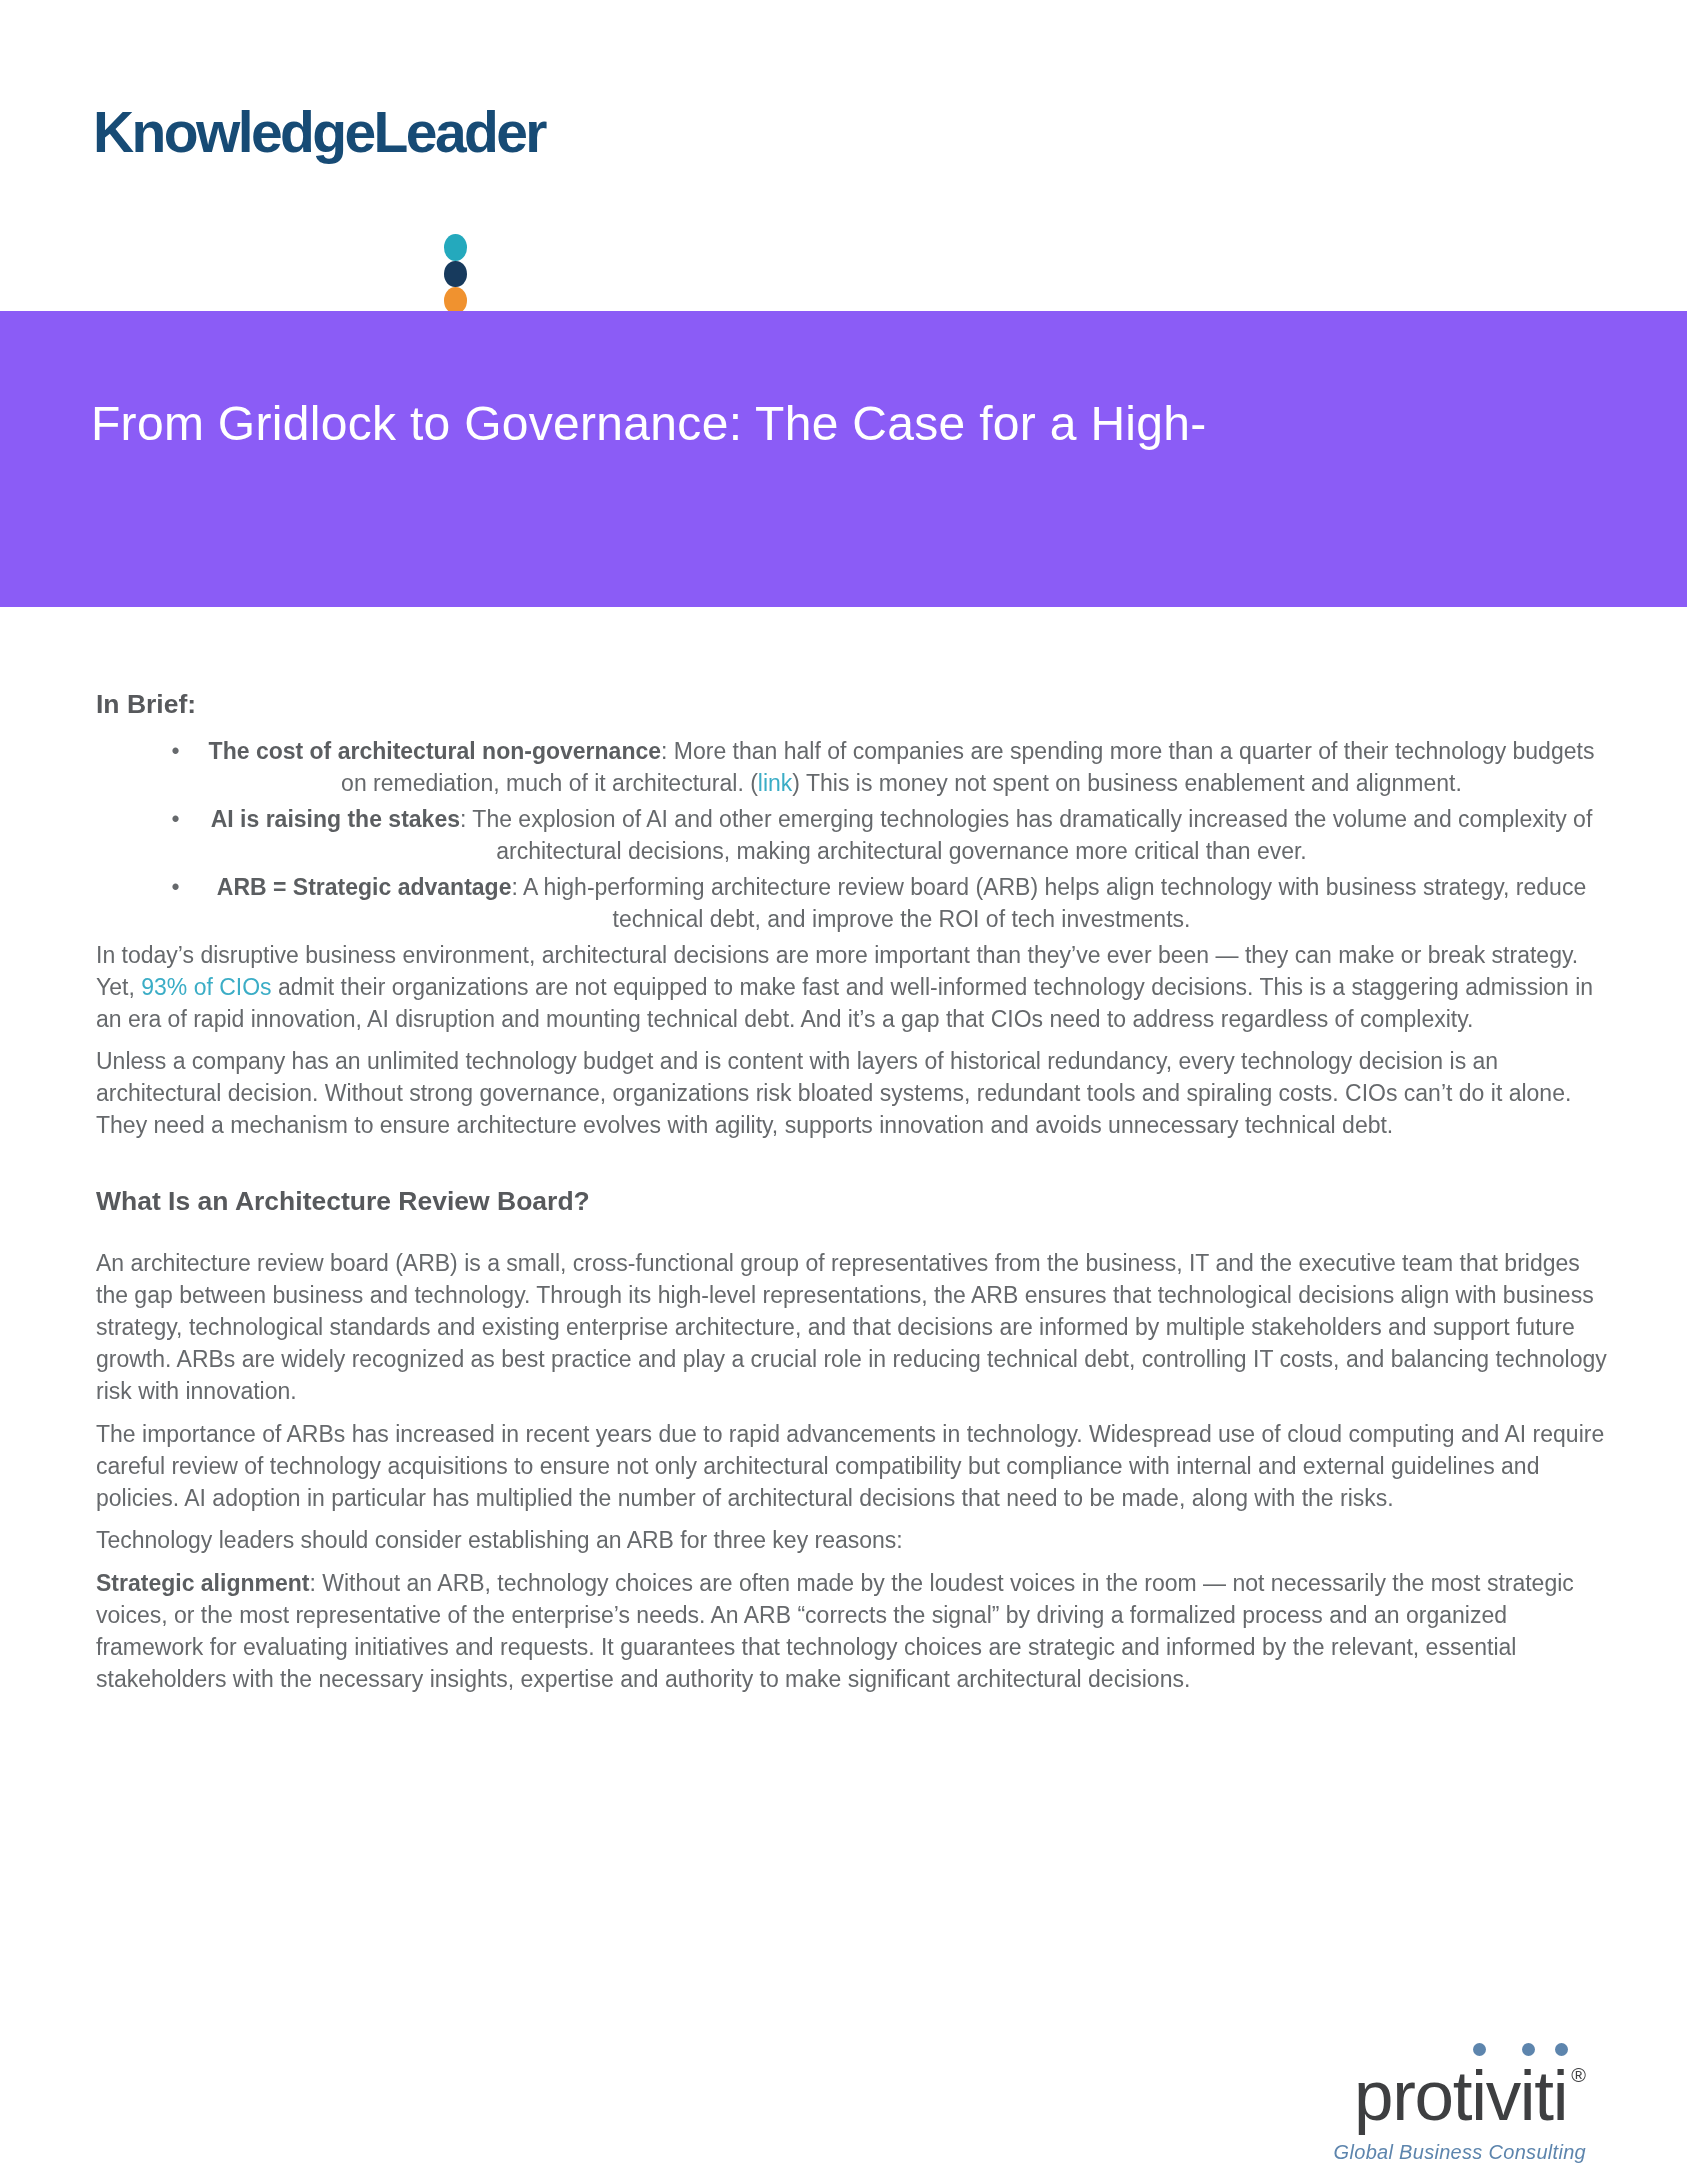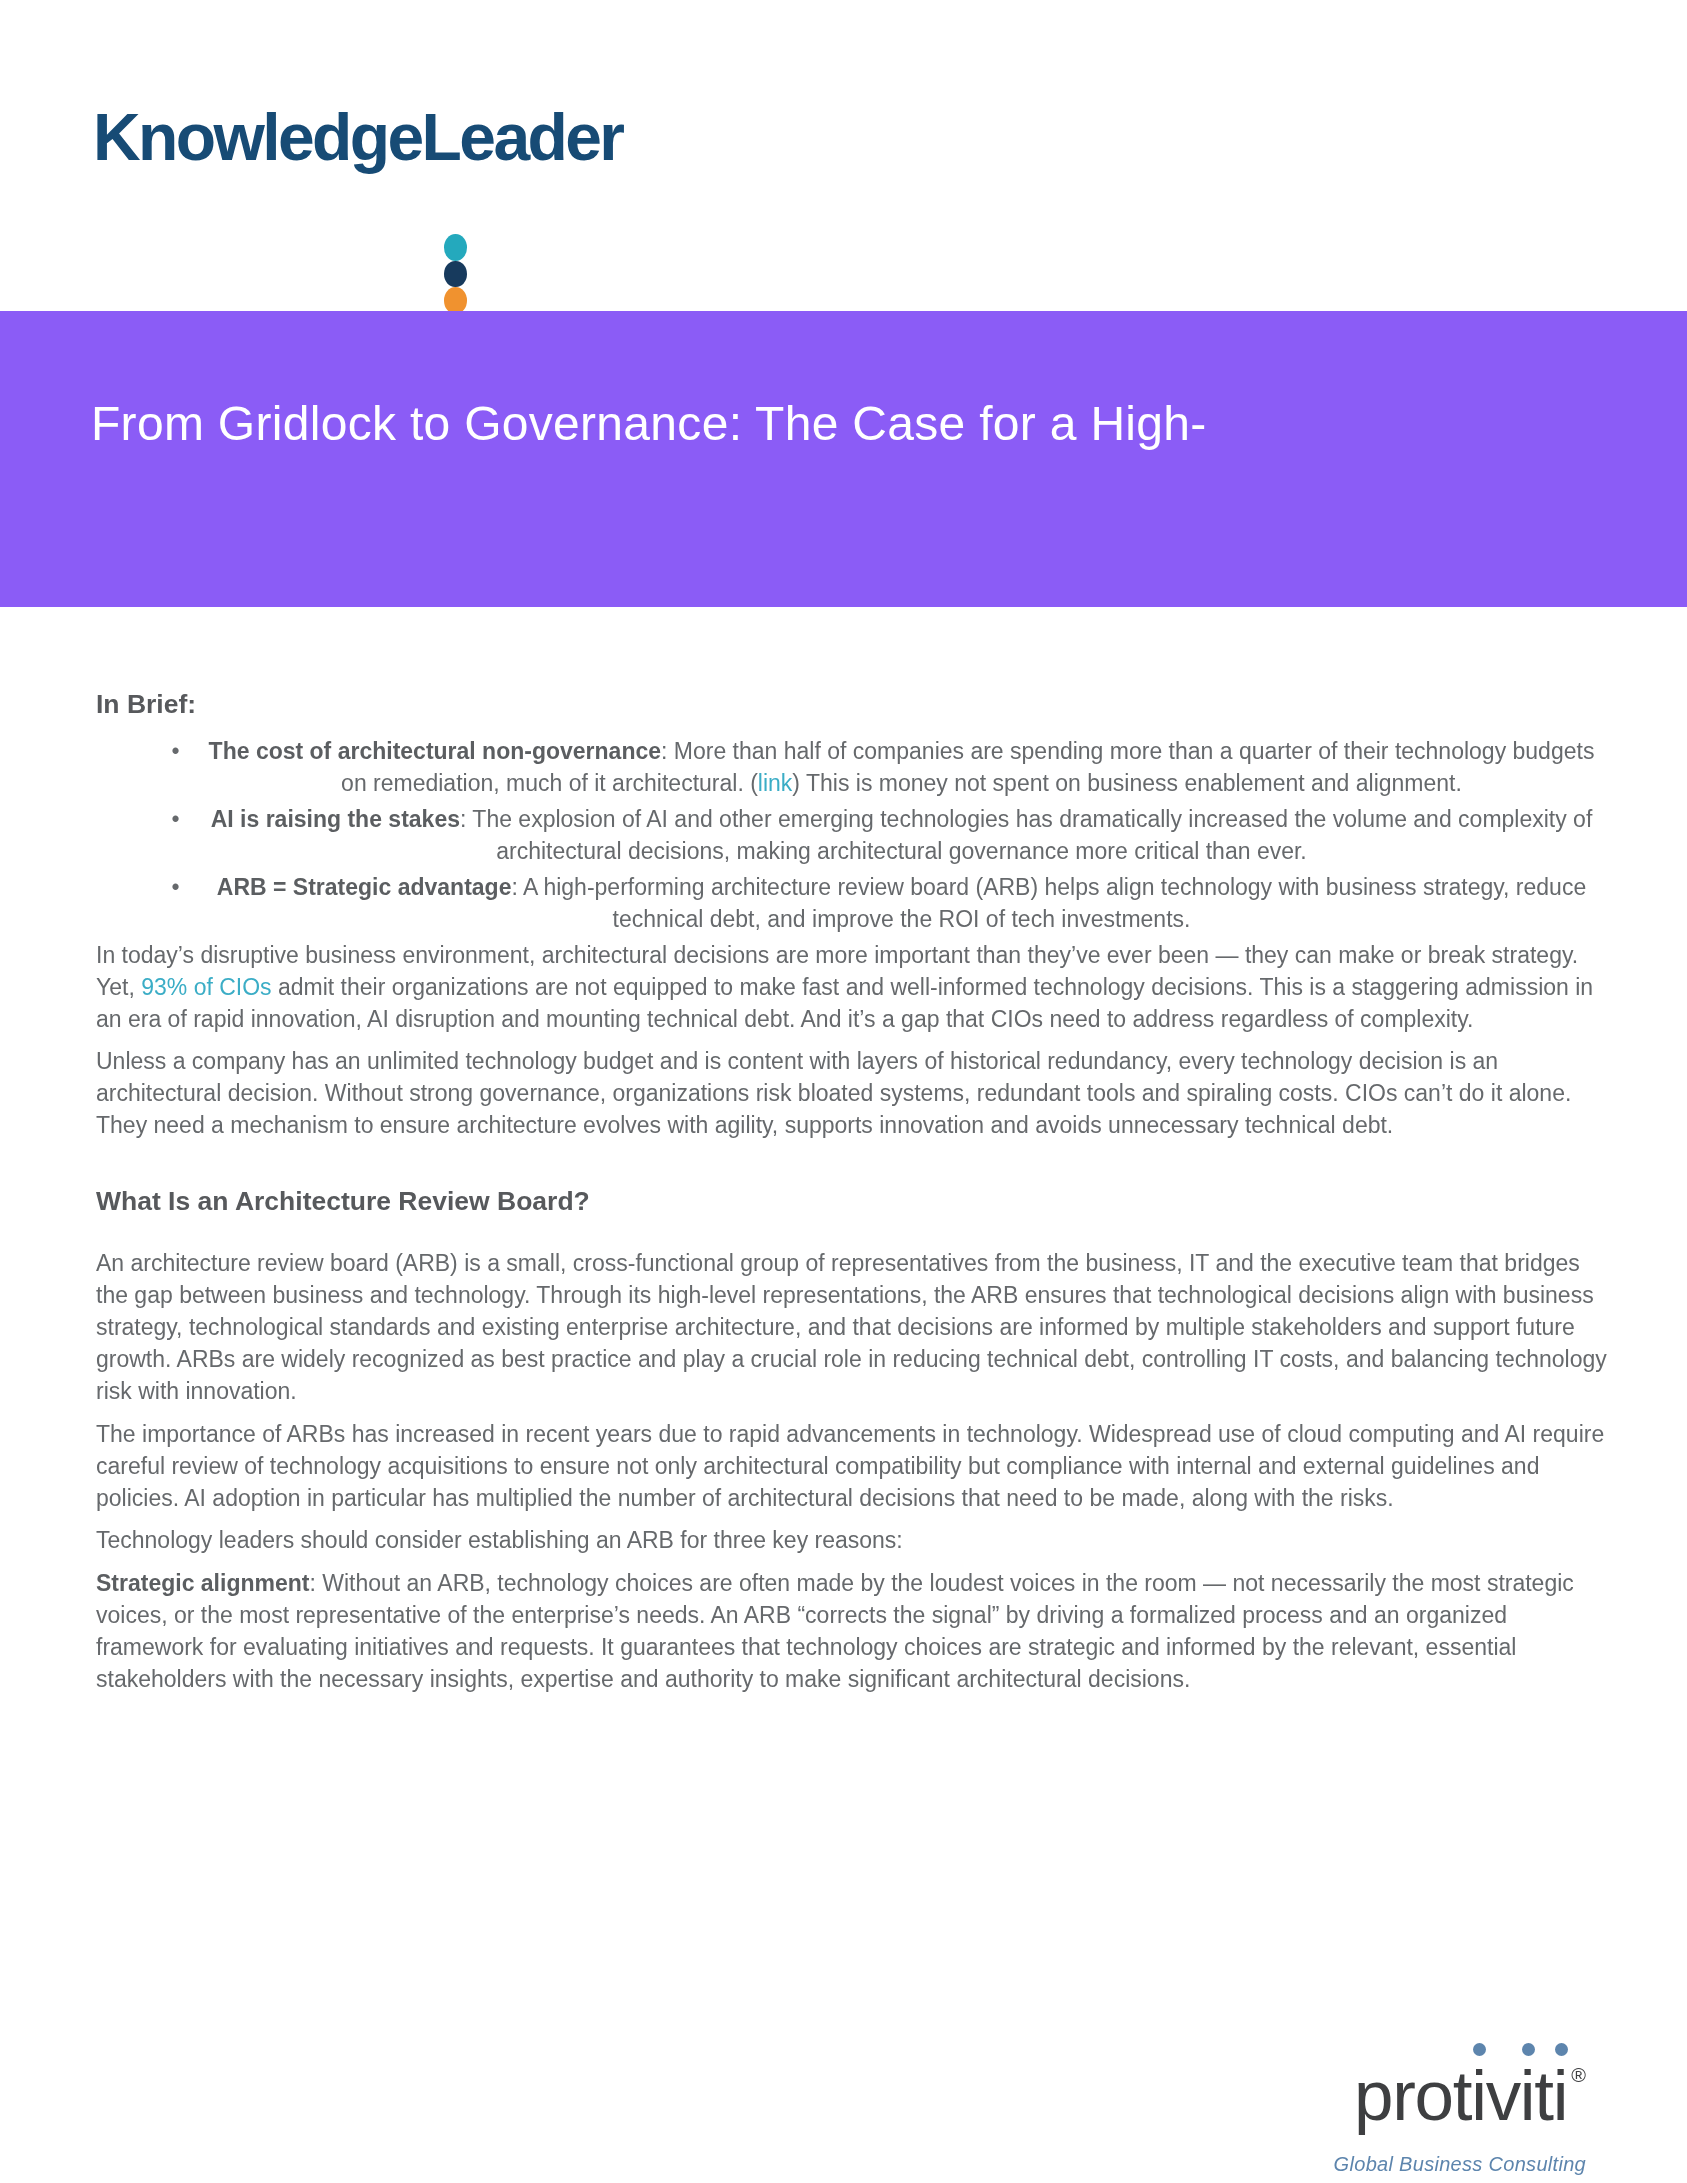--- a/index.html
+++ b/index.html
@@ -10,21 +10,21 @@
     background: #ffffff;
     font-family: "Liberation Sans", sans-serif;
     overflow: hidden;
   }
 
   
   .kl-wordmark {
     position: absolute;
     left: 93px;
     top: 98px;
-    font-size: 66px;
+    font-size: 57px;
     font-weight: 700;
     letter-spacing: -2.6px;
     color: #174b75;
     line-height: 1.2;
     white-space: nowrap;
   }
   .brand-row {
     position: absolute;
     left: 101px;
     top: 234px;
@@ -140,21 +140,21 @@
     height: 13.2px;
     border-radius: 50%;
     background: #5d85ad;
     box-shadow: 0 0 0 2px #ffffff;
     top: 4.6px;
   }
   .p-idot.d1 { left: 119px; }
   .p-idot.d2 { left: 168px; }
   .p-idot.d3 { left: 201px; }
   .p-tagline {
-    margin-top: 20px;
+    margin-top: 8px;
     font-size: 20px;
     font-style: italic;
     color: #5d85ad;
     letter-spacing: 0.3px;
   }
 </style>
 </head>
 <body>
 
 <div class="page">

